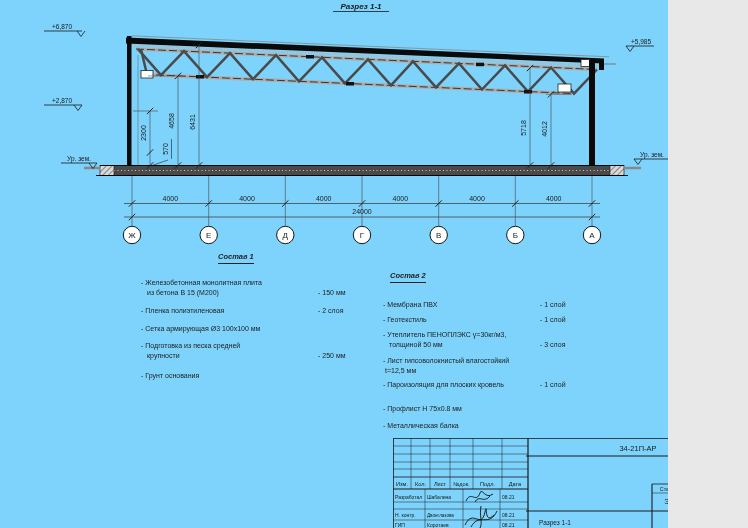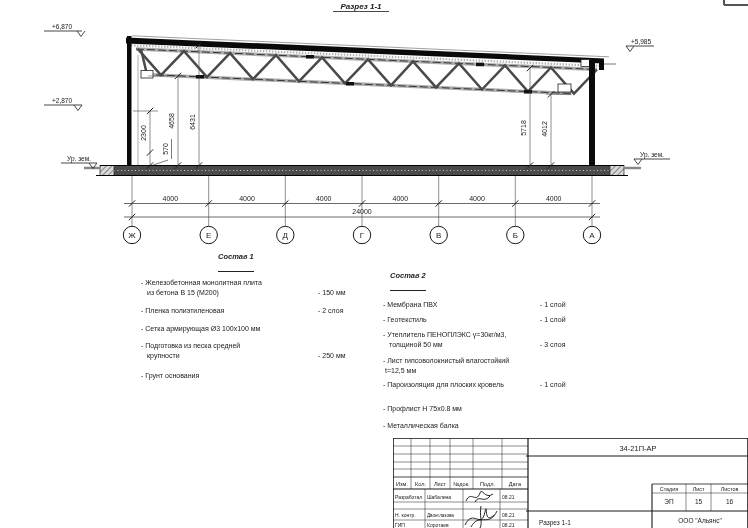--- a/index.html
+++ b/index.html
@@ -1,23 +1,23 @@
 <!DOCTYPE html>
 <html><head>
 <meta charset="utf-8">
 <style>
   html,body{margin:0;padding:0;background:#e8e8e8;}
-  #page{position:relative;width:748px;height:528px;background:#ffffff;overflow:hidden;
+  #page{position:relative;width:668px;height:528px;background:#7dd3fc;overflow:hidden;
         font-family:"Liberation Sans",sans-serif;color:#1a1a1a;}
   svg{position:absolute;left:0;top:0;}
   svg text{font-family:"Liberation Sans",sans-serif;fill:#1a1a1a;}
   .abs{position:absolute;}
   .comp{position:absolute;font-size:7px;line-height:9.5px;color:#222;}
   .comp .title{position:absolute;font-style:italic;font-weight:bold;font-size:7.5px;
-               border-bottom:0.8px solid #222;padding-bottom:9px;white-space:nowrap;}
+               border-bottom:0.8px solid #222;padding-bottom:1px;white-space:nowrap;}
   .item{position:absolute;white-space:nowrap;}
   .item .l2{display:block;padding-left:6px;}
   .val{position:absolute;white-space:nowrap;}
 </style>
 </head>
 <body>
 
 <div id="page">
 
   <svg width="748" height="250" viewBox="0 0 748 250">

